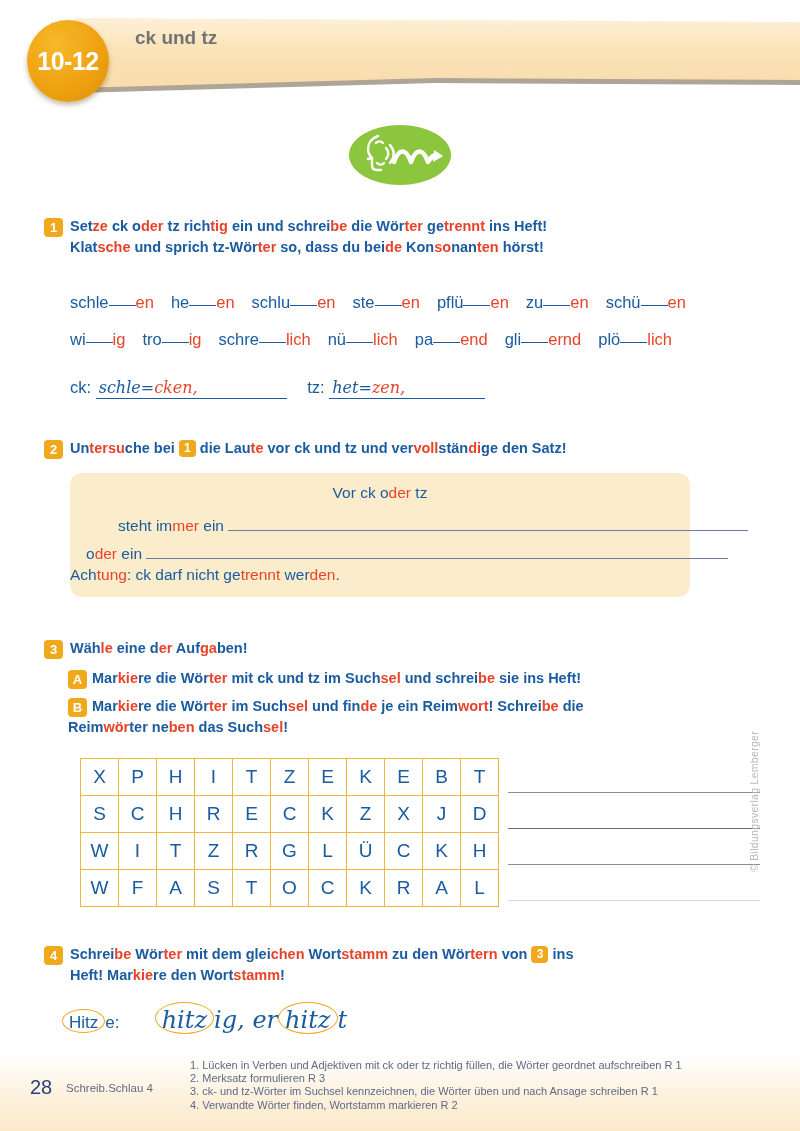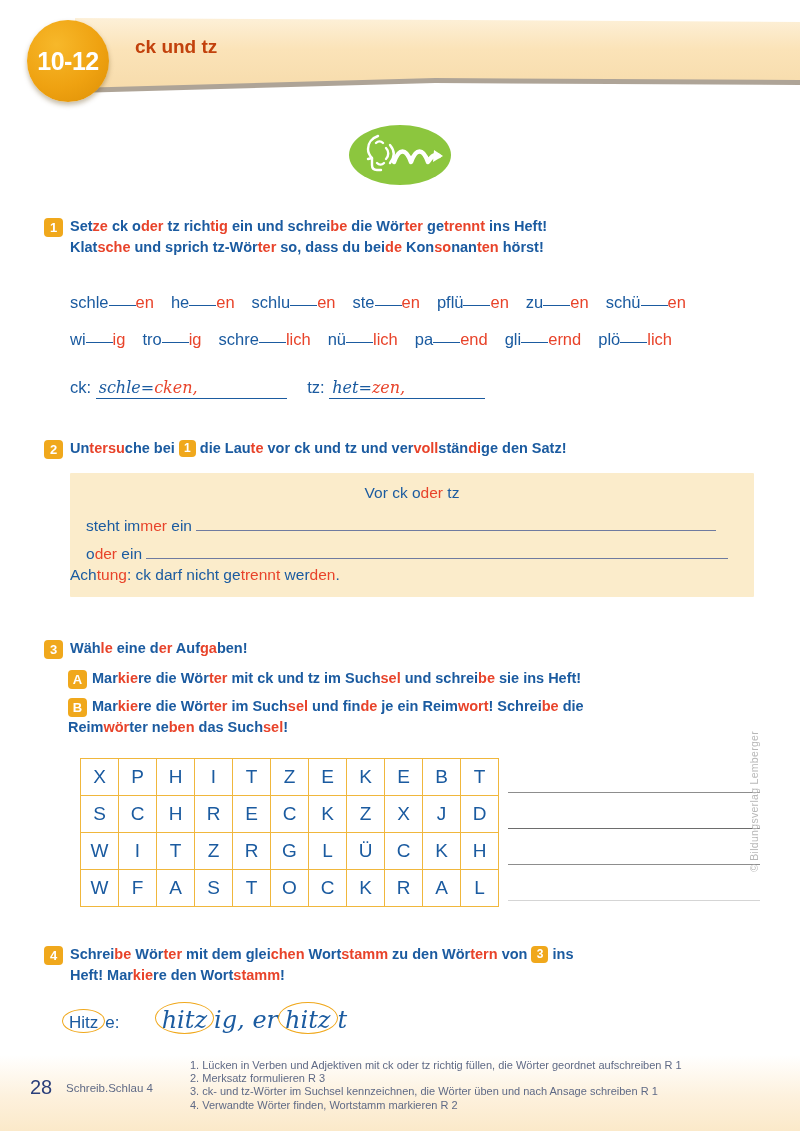--- a/index.html
+++ b/index.html
@@ -35,24 +35,24 @@
     box-shadow: 0 3px 5px rgba(90,60,0,0.35);
     display: flex; align-items: center; justify-content: center;
     color: #ffffff;
     font-size: 25px;
     font-weight: bold;
     letter-spacing: -0.5px;
     z-index: 5;
   }
   .banner-title {
     position: absolute;
-    left: 120px; top: 36px;
+    left: 120px; top: 27px;
     font-size: 19px;
     font-weight: bold;
-    color: #c2410c;
+    color: #737373;
     z-index: 4;
   }
 
   
   .speak-icon {
     position: absolute;
     left: 348px; top: 122px;
     width: 104px; height: 66px;
   }
 
@@ -127,23 +127,23 @@
     display: inline-block;
     border-bottom: 1.2px solid #1b5ba0;
     padding: 0 3px 1px 3px;
     min-width: 40px;
   }
 
   
   .merkbox {
     position: absolute;
     left: 70px; top: 473px;
-    width: 684px; height: 124px;
+    width: 620px; height: 124px;
     background: #fbeccb;
-    border-radius: 1px;
+    border-radius: 12px;
     box-sizing: border-box;
   }
   .merkbox .centered {
     text-align: center;
     font-size: 15.5px;
     padding-top: 11px;
     color: #1b5ba0;
   }
   .merkbox .rowline {
     position: absolute;
@@ -322,21 +322,21 @@
 
 <div class="task" style="left:44px; top:438px; width:716px;">
   <span class="badge-col num-badge">2</span>
   <div class="body">
     <span><span class="blue">Un</span><span class="red">tersu</span><span class="blue">che bei </span></span><span class="num-badge inline">1</span><span><span class="blue"> die Lau</span><span class="red">te</span><span class="blue"> vor ck und tz und ver</span><span class="red">voll</span><span class="blue">stän</span><span class="red">di</span><span class="blue">ge den Satz!</span></span>
   </div>
 </div>
 
 <div class="merkbox">
   <div class="centered"><span class="blue">Vor ck o</span><span class="red">der</span><span class="blue"> tz</span></div>
-  <div class="rowline" style="top:44px;">
+  <div class="rowline" style="top:44px;margin-left:32px;">
     <span><span class="blue">steht im</span><span class="red">mer</span><span class="blue"> ein </span></span><span class="fill" style="width:520px;"></span>
   </div>
   <div class="rowline" style="top:72px;">
     <span><span class="blue">o</span><span class="red">der</span><span class="blue"> ein </span></span><span class="fill" style="width:582px;"></span>
   </div>
   <div class="footnote"><span class="blue">Ach</span><span class="red">tung</span><span class="blue">: ck darf nicht ge</span><span class="red">trennt</span><span class="blue"> wer</span><span class="red">den</span><span class="blue">.</span></div>
 </div>
 
 <div class="task" style="left:44px; top:638px; width:716px;">
   <span class="badge-col num-badge">3</span>

